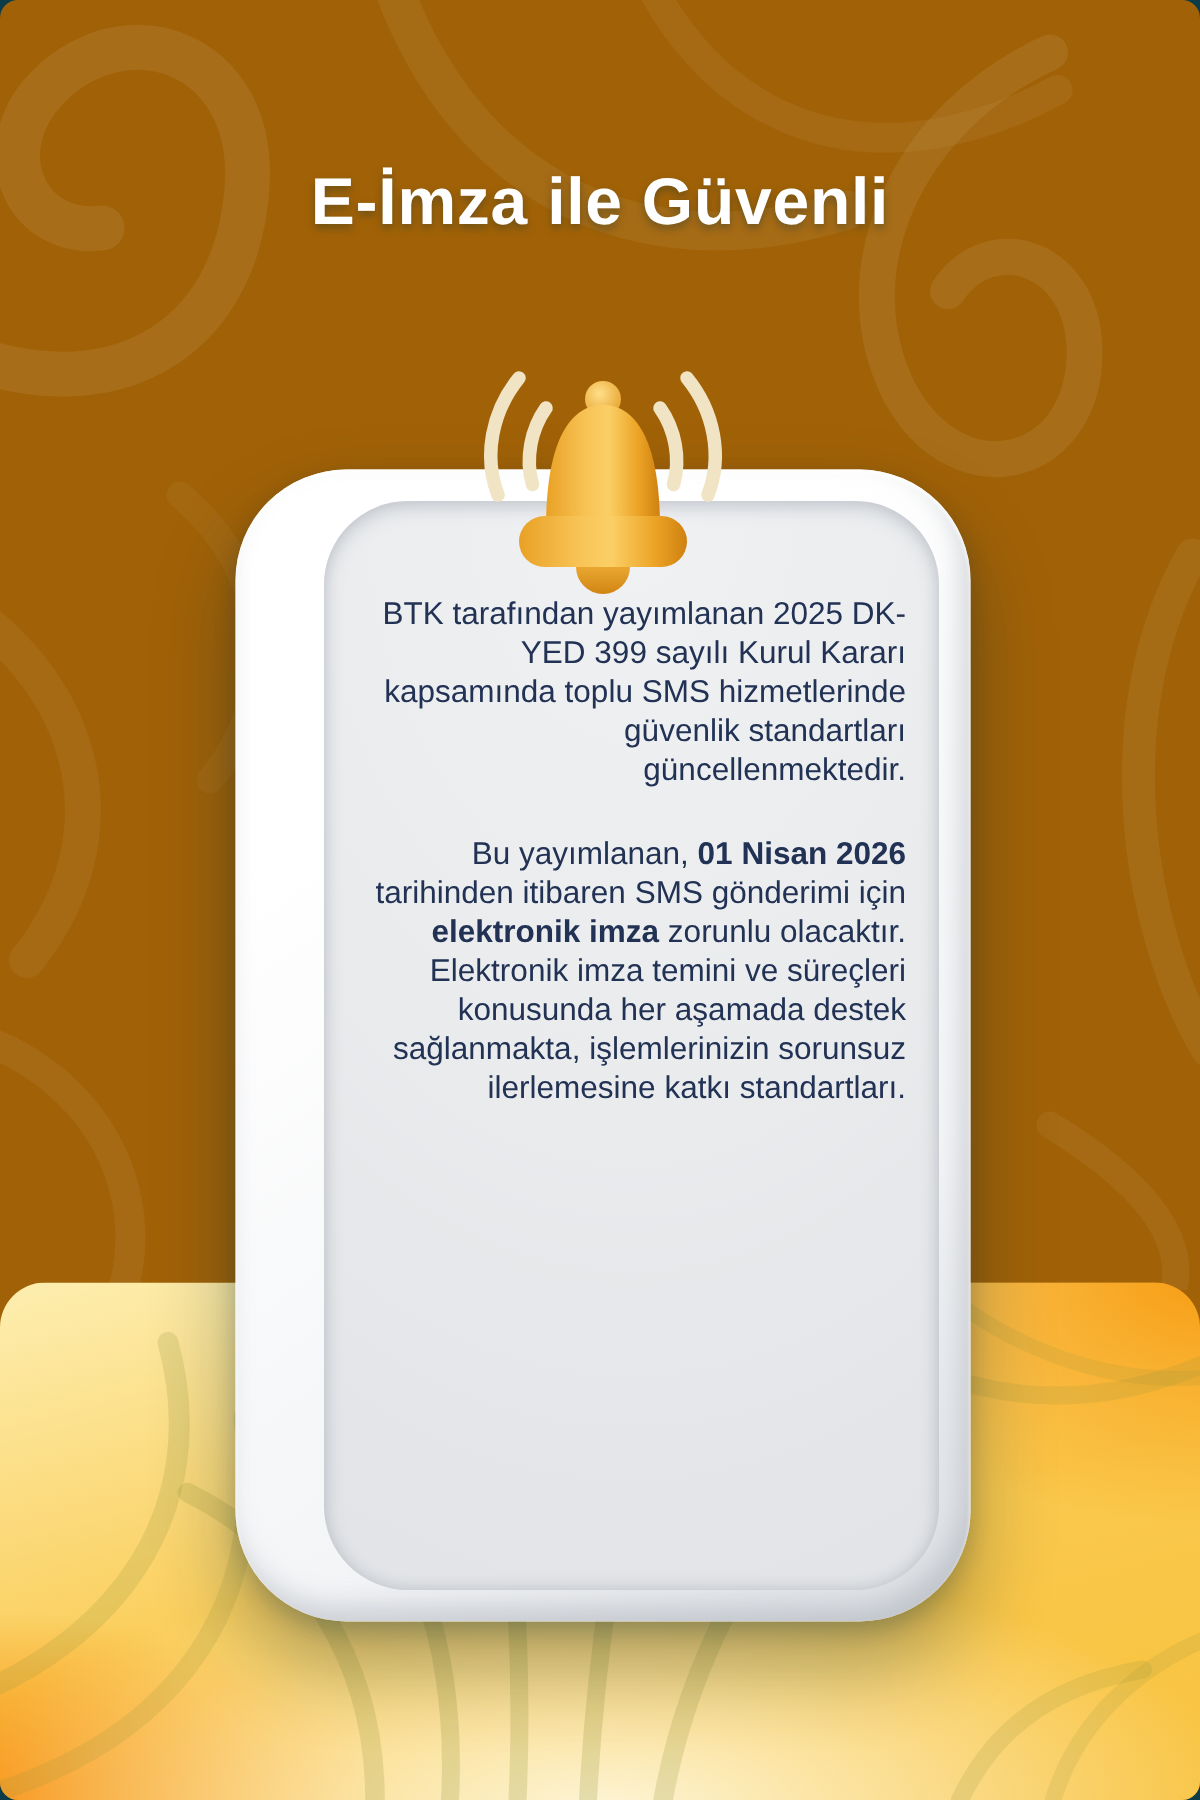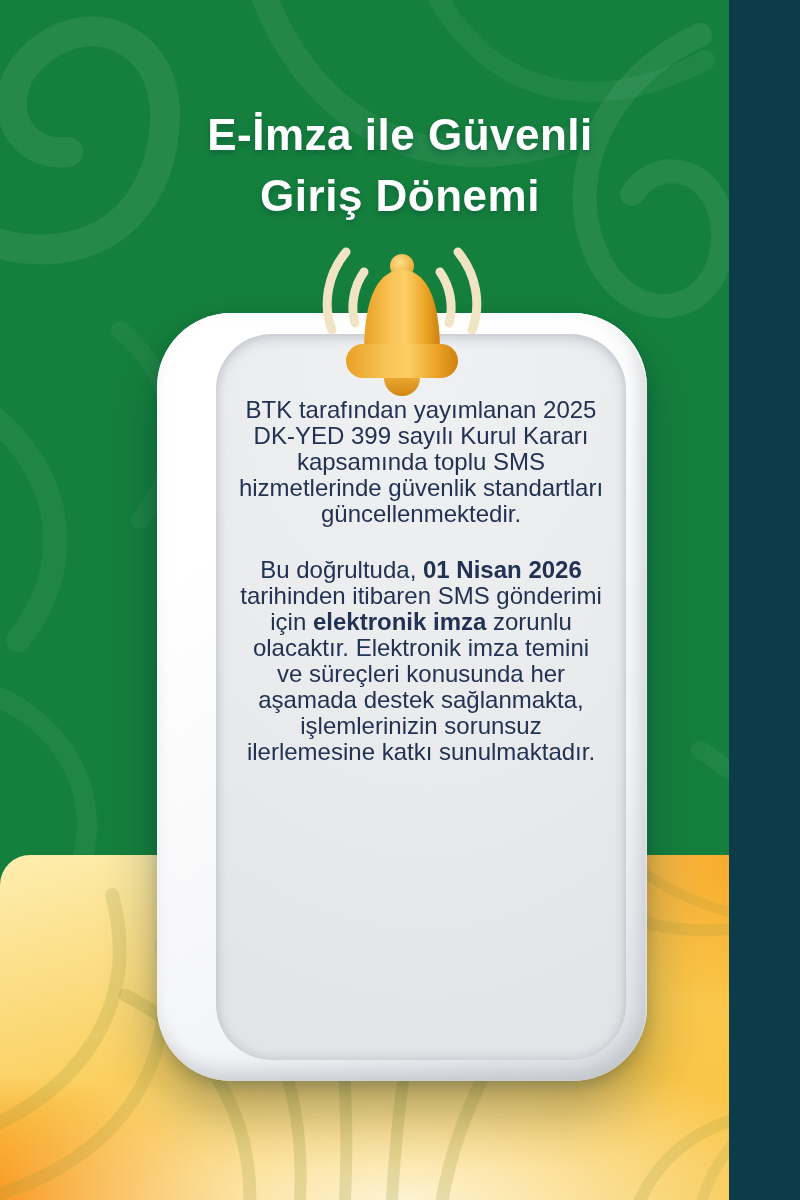--- a/index.html
+++ b/index.html
@@ -1,19 +1,20 @@
 <!DOCTYPE html>
 <html><head>
 <meta charset="utf-8">
 <style>
   html,body{margin:0;padding:0;background:#0c3b4a;}
   .poster{
-    position:relative;width:729px;height:1200px;overflow:hidden;
-    background:#15803d;
+    position:relative;width:800px;height:1200px;overflow:hidden;
+    background:#a16207;
     font-family:"Liberation Sans", sans-serif;
+    border-radius:12px;
   }
   
   .teal-swirls{position:absolute;left:0;top:0;z-index:1;}
   .yellow-panel{
     position:absolute;left:0;top:855px;width:800px;height:345px;z-index:2;
     border-radius:30px 30px 0 0;
     background:
       radial-gradient(55% 48% at 50% 102%, #fdf5d7 0%, rgba(253,245,215,0) 100%),
       radial-gradient(60% 75% at 102% -2%, #f79b10 0%, rgba(247,155,16,0) 65%),
       radial-gradient(50% 55% at -2% 102%, #f78d0e 0%, rgba(247,141,14,0) 70%),
@@ -34,21 +35,21 @@
     border-radius:74px;
     background:linear-gradient(145deg,#ffffff 25%,#f4f5f7 70%,#dcdfe3 100%);
     box-shadow:0 28px 55px rgba(5,40,55,0.33), 0 6px 14px rgba(5,40,55,0.18),
       inset 0 2px 3px #ffffff, inset -6px -10px 18px rgba(148,156,166,0.40);
   }
   .screen{
     position:absolute;inset:21px;border-radius:56px;
     background:radial-gradient(120% 100% at 50% 0%, #f0f1f3 0%, #e9ebed 55%, #e2e4e7 100%);
     box-shadow:inset 0 4px 12px rgba(120,130,142,0.35), inset 0 -3px 8px rgba(170,178,188,0.25);
     padding:63px 22px 0;box-sizing:border-box;
-    text-align:center;color:#223254;font-size:24px;line-height:26px;margin-left:38px;
+    text-align:right;color:#223254;font-size:21px;line-height:26px;margin-left:38px;
   }
   .screen p{margin:0 0 30px;}
   .screen .b{font-weight:700;}
   
   .bell{position:absolute;z-index:5;left:302px;top:240px;}
 </style>
 </head>
 <body>
 
 <div class="poster">
@@ -80,29 +81,28 @@
         <path d="M558,28 C640,80 722,92 812,50" stroke-opacity="0.18" stroke-width="12"></path>
         <path d="M612,-10 C662,42 742,72 812,62" stroke-opacity="0.16" stroke-width="10"></path>
         <path d="M640,345 C662,298 702,268 762,258" stroke-opacity="0.18" stroke-width="12"></path>
         <path d="M702,345 C722,280 780,242 822,232" stroke-opacity="0.16" stroke-width="11"></path>
       </g>
     </svg>
   </div>
 
   <h1 class="title">
     <span>E-İmza ile Güvenli</span>
-    <span>Giriş Dönemi</span>
   </h1>
 
   <div class="card">
     <div class="screen">
 
       <p><span>BTK tarafından yayımlanan 2025 DK-YED 399 sayılı Kurul Kararı kapsamında toplu SMS hizmetlerinde güvenlik standartları güncellenmektedir.</span></p>
 
-      <p><span>Bu doğrultuda, </span><span class="b">01 Nisan 2026</span><span> tarihinden itibaren SMS gönderimi için </span><span class="b">elektronik imza</span><span> zorunlu olacaktır. Elektronik imza temini ve süreçleri konusunda her aşamada destek sağlanmakta, işlemlerinizin sorunsuz ilerlemesine katkı sunulmaktadır.</span></p>
+      <p><span>Bu yayımlanan, </span><span class="b">01 Nisan 2026</span><span> tarihinden itibaren SMS gönderimi için </span><span class="b">elektronik imza</span><span> zorunlu olacaktır. Elektronik imza temini ve süreçleri konusunda her aşamada destek sağlanmakta, işlemlerinizin sorunsuz ilerlemesine katkı standartları.</span></p>
 
 
 
 
     </div>
   </div>
 
   <svg class="bell" width="200" height="170" viewBox="0 0 200 170" fill="none">
     <defs>
       <linearGradient id="gold" x1="0" y1="0" x2="1" y2="0">

